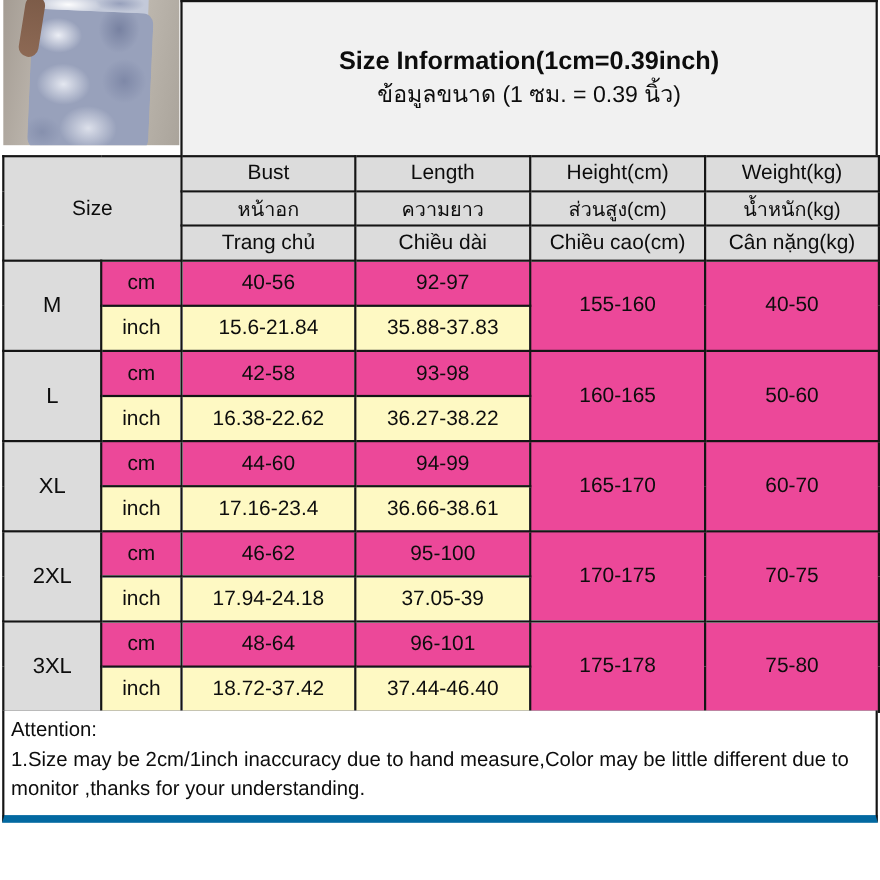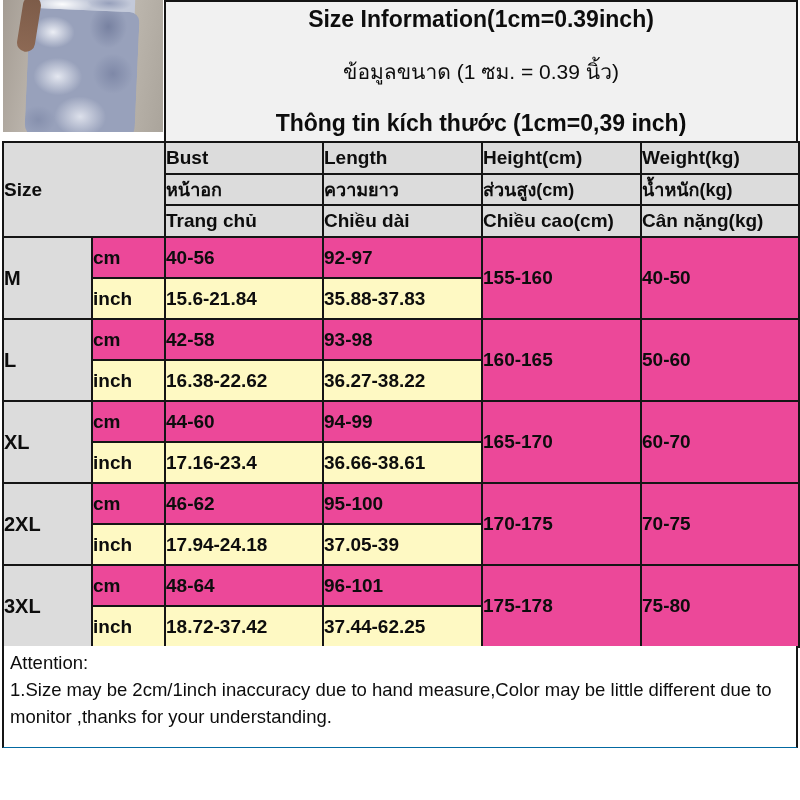--- a/index.html
+++ b/index.html
@@ -24,64 +24,63 @@
       radial-gradient(ellipse 28px 28px at 78% 48%, rgba(122,132,164,.85), rgba(122,132,164,0) 72%),
       radial-gradient(ellipse 36px 28px at 50% 82%, rgba(228,231,240,.9), rgba(228,231,240,0) 72%),
       radial-gradient(ellipse 24px 20px at 12% 86%, rgba(130,140,170,.8), rgba(130,140,170,0) 72%),
       #98a1bb; }
   .arm { position:absolute; left:17px; top:-4px; width:18px; height:56px; border-radius:9px;
     background:linear-gradient(#7c5b48,#8d6954); transform:rotate(9deg); }
 
   
   .title-block { position:absolute; left:164px; top:0; width:634px; height:141px;
     background:#f1f1f1; border:2px solid #151515; border-bottom:none;
-    display:flex; flex-direction:column; justify-content:space-between; align-items:center;
+    display:flex; flex-direction:column; justify-content:center; align-items:center;
     text-align:center; padding:4px 0; }
   .title-en, .title-vi { font-size:23px; font-weight:bold; }
   .title-th { font-size:21px; font-weight:normal; }
 
   
   .size-table { position:absolute; left:2px; top:141px; width:796px;
     border-collapse:collapse; table-layout:fixed; }
-  .size-table th, .size-table td { border:2px solid #151515; text-align:left;
-    vertical-align:middle; font-weight:bold; padding:0; overflow:hidden; }
+  .size-table th, .size-table td { border:2px solid #151515; text-align:center;
+    vertical-align:middle; font-weight:normal; padding:0; overflow:hidden; }
   .size-table thead tr { height:32px; }
   .size-table thead tr.row-th { height:20px; }
   .size-table tbody tr { height:41px; }
   .size-table thead th { background:#dcdcdc; font-size:19px; }
   .size-table thead th.lang-th { font-size:18px; }
   .size-head { font-size:21px; }
   .size-cell { background:#dcdcdc; font-size:20px; }
   .size-table tbody td { font-size:19px; background:#fef9c3; }
   .size-table tbody td.shade { background:#ec4899; }
 
   
   .attention { position:absolute; left:2px; top:646px; width:796px; height:102px;
     background:#fff; border-left:2px solid #151515; border-right:2px solid #151515;
-    border-bottom:1px solid #0369a1; padding:3px 10px 0 6px;
+    border-bottom:7px solid #0369a1; padding:3px 10px 0 6px;
     font-size:18.5px; line-height:1.47; font-weight:normal; }
   .attention p { margin:0; }
 </style>
 </head>
 <body>
 
 <div class="canvas">
 
   <div class="photo" title="Cropped product photo of model wearing blue-gray tie-dye lounge pants">
     <div class="photo-inner">
       <div class="top-garment"></div>
       <div class="pants"></div>
       <div class="arm"></div>
     </div>
   </div>
 
   <div class="title-block">
     <div class="title-en">Size Information(1cm=0.39inch)</div>
     <div class="title-th">ข้อมูลขนาด (1 ซม. = 0.39 นิ้ว)</div>
-    <div class="title-vi">Thông tin kích thước (1cm=0,39 inch)</div>
   </div>
 
   <table class="size-table">
     <colgroup>
       <col style="width:89px">
         <col style="width:73px">
         <col style="width:158px">
       <col style="width:159px">
         <col style="width:159px">
         <col style="width:158px">
@@ -169,21 +168,21 @@
         <th class="size-cell" rowspan="2">3XL</th>
         <td class="shade">cm</td>
         <td class="shade">48-64</td>
         <td class="shade">96-101</td>
         <td class="shade" rowspan="2">175-178</td>
         <td class="shade" rowspan="2">75-80</td>
       </tr>
       <tr>
         <td>inch</td>
         <td>18.72-37.42</td>
-        <td>37.44-62.25</td>
+        <td>37.44-46.40</td>
       </tr>
     </tbody>
   </table>
 
   <div class="attention">
     <p>Attention:</p>
     <p>1.Size may be 2cm/1inch inaccuracy due to hand measure,Color may be little different due to monitor ,thanks for your understanding.</p>
   </div>
 
 </div>

